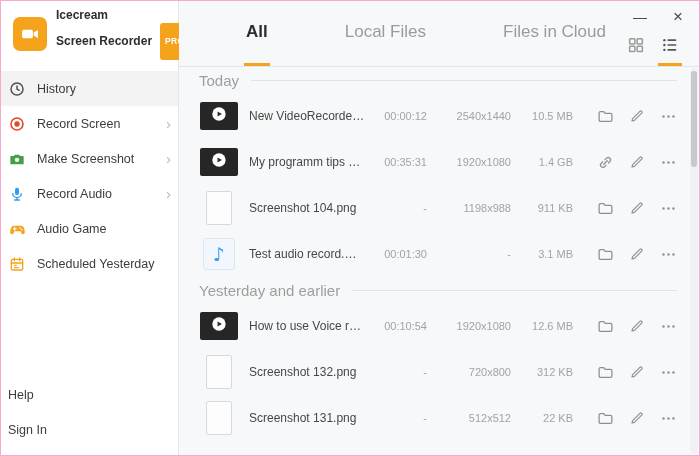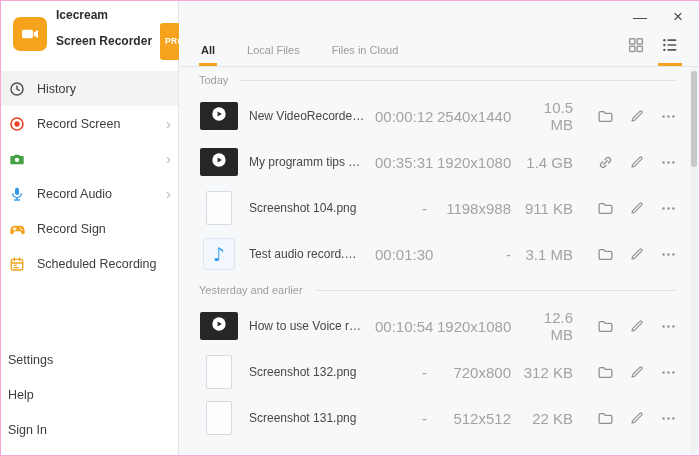--- a/index.html
+++ b/index.html
@@ -21,41 +21,41 @@
   .chev { margin-left:auto; color:#b8b8b8; font-size:15px; line-height:1; }
 
   
   .main { flex:1; background:#f7f8f9; display:flex; flex-direction:column; position:relative; min-width:0; }
   .winctrl { position:absolute; top:9px; right:16px; display:flex; gap:26px; z-index:3; }
   .wc { color:#4a4a4a; font-size:14px; line-height:14px; cursor:pointer; }
   .wc.close { font-size:17px; line-height:14px; }
 
   .header { height:66px; flex:none; border-bottom:1px solid #e4e5e6; display:flex; align-items:flex-end; padding:0 20px 0 20px; position:relative; }
   .tabs { display:flex; gap:28px; }
-  .tab { position:relative; font-size:11px; color:#9b9b9b; padding:0 2px 10px 2px; cursor:pointer; }
+  .tab { position:relative; font-size:17px; color:#9b9b9b; padding:0 2px 24px 2px; cursor:pointer;margin-left:45px; }
   .tab.active { color:#2d2d2d; font-weight:bold; }
   .tab.active::after { content:""; position:absolute; left:0; right:0; bottom:0; height:3px; background:#f5a31c; }
   .views { margin-left:auto; display:flex; gap:16px; align-items:flex-end; }
   .view { position:relative; padding-bottom:12px; cursor:pointer; display:flex; }
   .view.active::after { content:""; position:absolute; left:-3px; right:-3px; bottom:0; height:3px; background:#f5a31c; }
 
   .content { flex:1; padding:0 22px 0 20px; overflow:hidden; }
-  .section-title { display:flex; align-items:center; gap:12px; color:#9e9e9e; font-size:11px; height:26px; }
+  .section-title { display:flex; align-items:center; gap:12px; color:#9e9e9e; font-size:15px; height:26px; }
   .section-title::after { content:""; flex:1; height:1px; background:#e2e3e4; }
 
   .row { display:flex; align-items:center; height:46px; gap:10px; }
   .thumbwrap { width:40px; flex:none; display:flex; justify-content:center; }
   .thumb { display:flex; align-items:center; justify-content:center; }
   .thumb.video { width:38px; height:28px; background:#262626; border-radius:2px; }
   .thumb.image { width:26px; height:34px; background:#fdfdfd; border:1px solid #d6d9dd; border-radius:2px; padding:3px; display:flex; flex-direction:column; gap:2px; }
   .thumb.image::before { content:""; height:5px; background:#a8c0e2; }
   .thumb.image::after { content:""; flex:1; background:repeating-linear-gradient(180deg,#d4def0 0 2px,transparent 2px 5px); }
   .thumb.audio { width:32px; height:32px; background:#f2f7fd; border:1px solid #dde6f0; border-radius:3px; color:#2e9bf0; font-size:19px; font-family:"DejaVu Sans",sans-serif; }
   .name { flex:1; min-width:0; font-size:12px; color:#474747; overflow:hidden; text-overflow:ellipsis; white-space:nowrap; }
-  .meta { font-size:15px; color:#a3a3a3; text-align:right; flex:none; }
+  .meta { font-size:11px; color:#a3a3a3; text-align:right; flex:none; }
   .dur { width:52px; }
   .res { width:74px; }
   .size { width:52px; }
   .acts { display:flex; gap:15px; align-items:center; margin-left:14px; flex:none; }
   .act { display:flex; cursor:pointer; }
 
   .scrollbar { position:absolute; top:67px; right:1px; bottom:1px; width:8px; background:#f0f1f2; border-radius:4px; }
   .scroll-thumb { position:absolute; top:3px; left:1px; width:6px; height:96px; background:#c7c9cb; border-radius:3px; }
 </style>
 </head>
@@ -99,20 +99,21 @@
       <span>Record Screen</span>
       <span class="chev">›</span>
     </div>
         <div class="menu-item">
       <span class="mi-icon">
             <svg width="16" height="16" viewBox="0 0 24 24">
               <path d="M3 7.5h4.2L9 5.5h6l1.8 2H21a1 1 0 0 1 1 1V19a1 1 0 0 1-1 1H3a1 1 0 0 1-1-1V8.5a1 1 0 0 1 1-1z" fill="#43a047"></path>
               <circle cx="12" cy="13.3" r="3.3" fill="#fff"></circle>
             </svg>
           </span>
+      <span>Make Screenshot</span>
       <span class="chev">›</span>
     </div>
         <div class="menu-item">
       <span class="mi-icon">
             <svg width="16" height="16" viewBox="0 0 24 24">
               <rect x="9" y="2.5" width="6" height="11" rx="3" fill="#2e9bf0"></rect>
               <path d="M5.5 11a6.5 6.5 0 0 0 13 0" fill="none" stroke="#2e9bf0" stroke-width="2"></path>
               <path d="M12 17.5V21M8.5 21h7" stroke="#2e9bf0" stroke-width="2" stroke-linecap="round"></path>
             </svg>
           </span>
@@ -121,39 +122,36 @@
     </div>
         <div class="menu-item">
       <span class="mi-icon">
             <svg width="17" height="17" viewBox="0 0 24 24">
               <path d="M7.5 8h9c2.8 0 4.8 2 5.2 4.6l.6 4.2a2.6 2.6 0 0 1-4.7 2L16.2 16H7.8l-1.4 2.8a2.6 2.6 0 0 1-4.7-2l.6-4.2C2.7 10 4.7 8 7.5 8z" fill="#f5a31c"></path>
               <path d="M8 10.5v4M6 12.5h4" stroke="#fff" stroke-width="1.6" stroke-linecap="round"></path>
               <circle cx="15.6" cy="11.4" r="1.1" fill="#fff"></circle>
               <circle cx="18" cy="13.6" r="1.1" fill="#fff"></circle>
             </svg>
           </span>
-      <span>Record Sign</span>
+      <span>Audio Game</span>
 
     </div>
         <div class="menu-item">
       <span class="mi-icon">
             <svg width="16" height="16" viewBox="0 0 24 24">
               <rect x="3.5" y="5" width="17" height="16" rx="2" fill="none" stroke="#f5a31c" stroke-width="2"></rect>
               <path d="M8 3v4M16 3v4M3.5 10.5h17" stroke="#f5a31c" stroke-width="2" stroke-linecap="round"></path>
               <path d="M8 14h3M8 17.5h6" stroke="#f5a31c" stroke-width="1.8" stroke-linecap="round"></path>
             </svg>
           </span>
-      <span>Scheduled Recording</span>
+      <span>Scheduled Yesterday</span>
 
     </div>
       </nav>
     <nav class="menu-footer">
-        <div class="menu-item">
-      <span>Settings</span>
-    </div>
         <div class="menu-item">
       <span>Help</span>
     </div>
         <div class="menu-item">
       <span>Sign In</span>
     </div>
       </nav>
   </aside>
 
   <main class="main">

